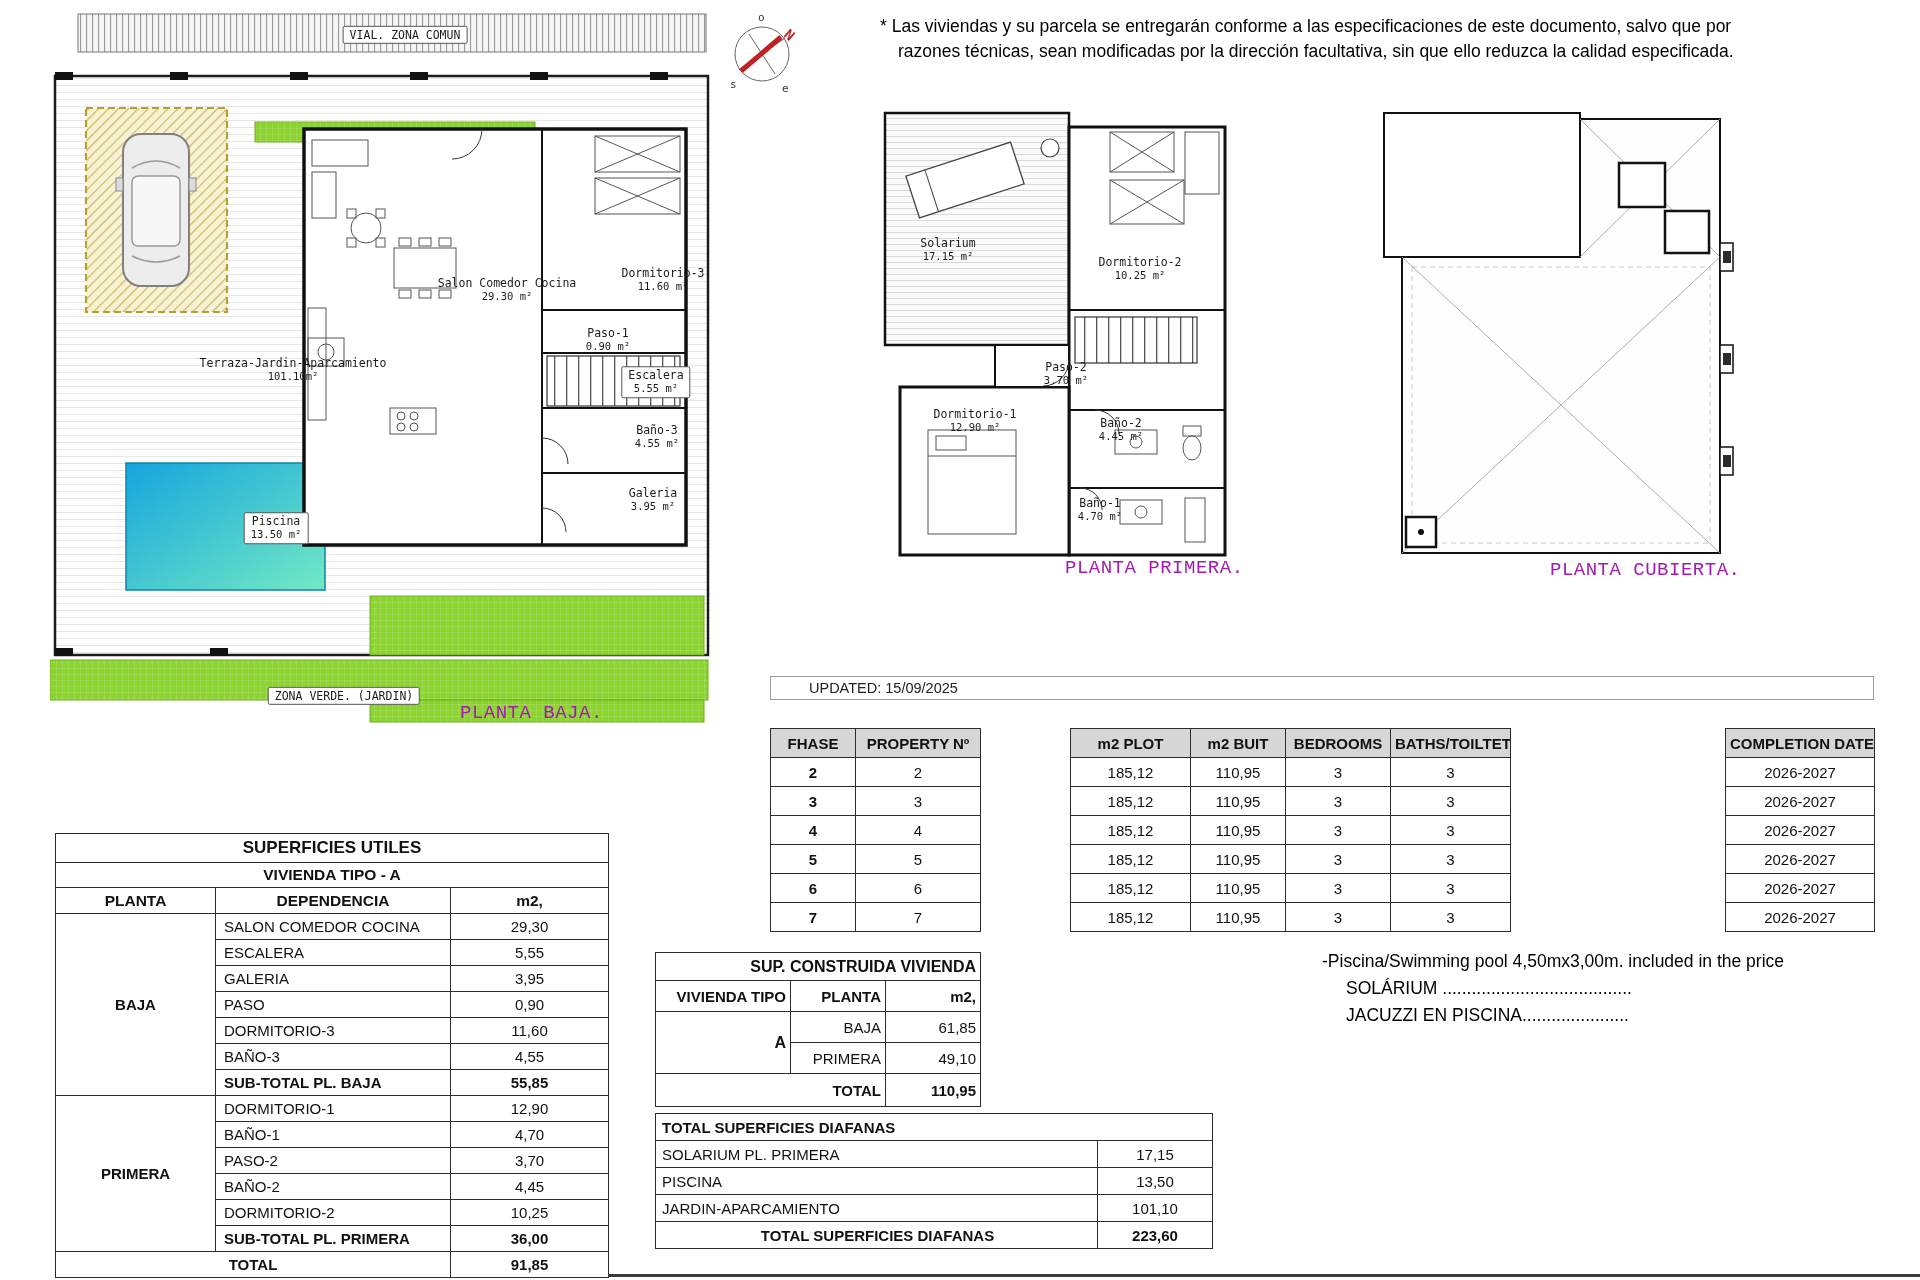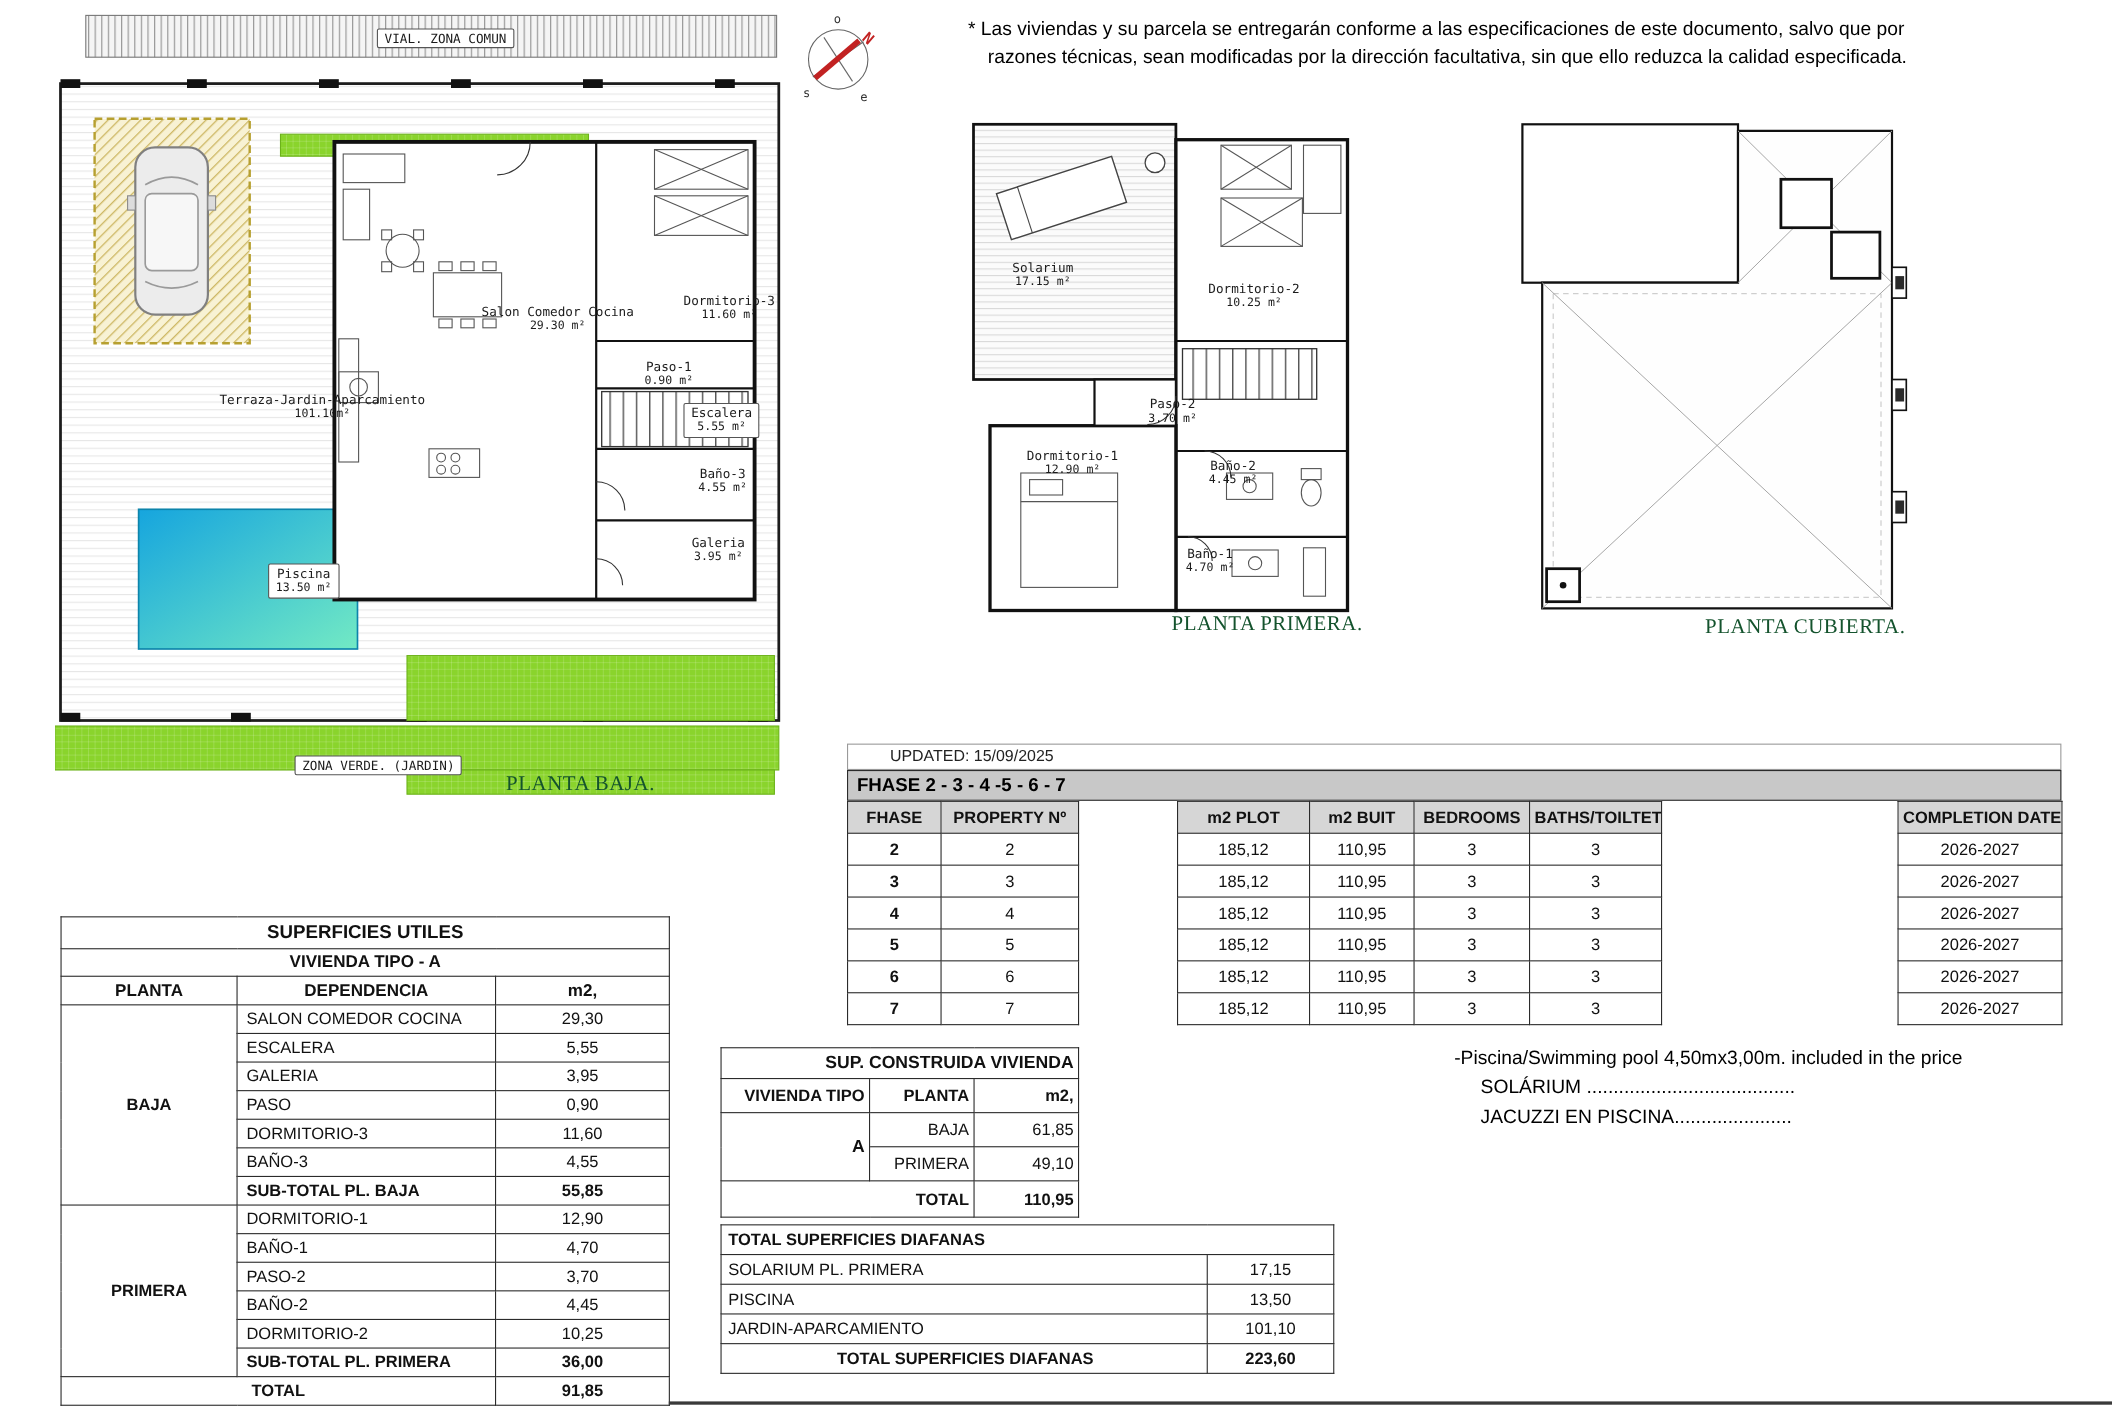--- a/index.html
+++ b/index.html
@@ -5,22 +5,22 @@
   html,body{margin:0;padding:0;background:#fff;}
   .page{position:relative;width:1920px;height:1280px;background:#fff;overflow:hidden;
         font-family:"Liberation Sans",sans-serif;color:#111;}
   .abs{position:absolute;}
   
   .plan-label{position:absolute;transform:translate(-50%,-50%);text-align:center;
     font-family:"DejaVu Sans Mono",monospace;font-size:11.5px;color:#1b1b1b;
     line-height:1.25;white-space:nowrap;z-index:5;}
   .plan-label .area{font-size:10.5px;}
   .plan-label.boxed{background:#fff;border:1px solid #555;padding:1px 6px;border-radius:2px;}
-  .plan-caption{position:absolute;font-family:Liberation Serif, serif;font-size:19px;
-    color:#14532d;letter-spacing:.5px;z-index:5;}
+  .plan-caption{position:absolute;font-family:Liberation Mono, monospace;font-size:19px;
+    color:#a21caf;letter-spacing:.5px;z-index:5;}
   
   .disclaimer{position:absolute;left:880px;top:14px;width:1020px;font-size:17.5px;line-height:1.45;color:#000;}
   .disclaimer .l2{margin-left:18px;}
   
   table.doc{border-collapse:collapse;table-layout:fixed;background:#fff;}
   table.doc td{border:1.6px solid #2b2b2b;text-align:center;padding:0 4px;font-size:15px;
     overflow:hidden;white-space:nowrap;}
   
   .pt-updated{position:absolute;border:1px solid #9a9a9a;font-size:14.5px;color:#222;
     display:flex;align-items:center;padding-left:38px;box-sizing:border-box;}
@@ -335,21 +335,20 @@
           <rect x="343" y="350" width="8" height="12" fill="#2b2b2b"></rect>
       </g>
     </svg>
   </div>
   <div class="plan-caption" style="left:1550px;top:559px;">PLANTA CUBIERTA.</div>
 
   <div class="abs" style="left:770px;top:676px;width:1104px;height:250px;">
     <div class="pt-updated" style="left:0;top:0;width:1104px;height:24px;">
       <span>UPDATED: 15/09/2025</span>
     </div>
-    <div class="pt-band" style="left:0;top:24px;width:1104px;height:28px;">FHASE  2 - 3 - 4 -5 - 6 - 7</div>
 
     <table class="doc pt" style="left:0;top:52px;width:210px;">
       <colgroup>
           <col style="width:85px">
           <col style="width:125px">
         </colgroup>
       <tbody>
           <tr class="h">
         <td>FHASE</td>
         <td>PROPERTY Nº</td>

